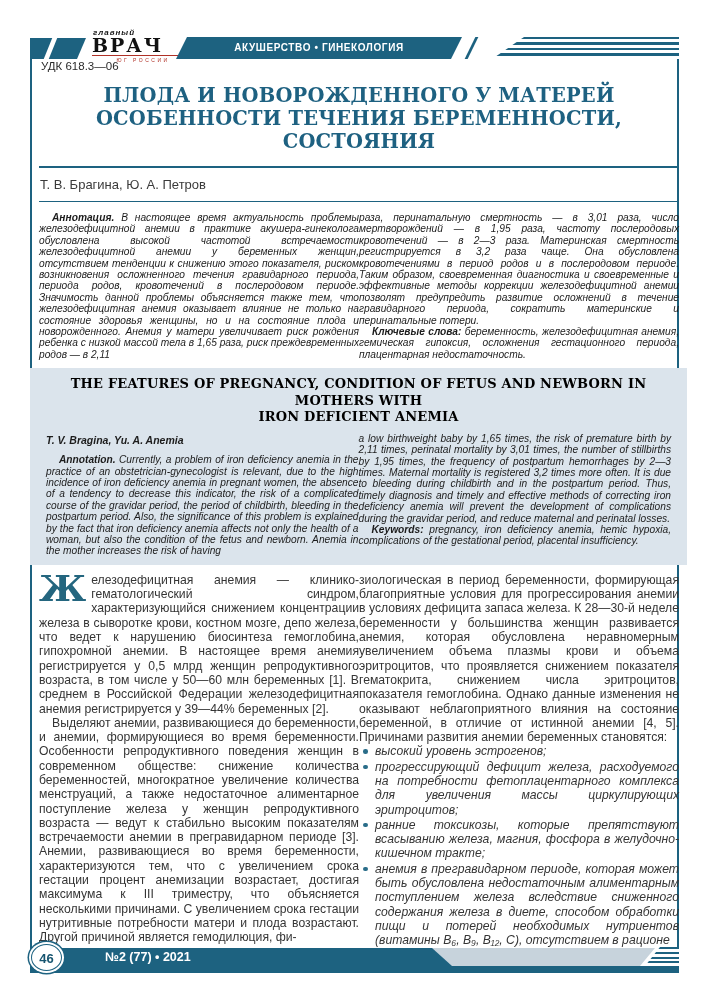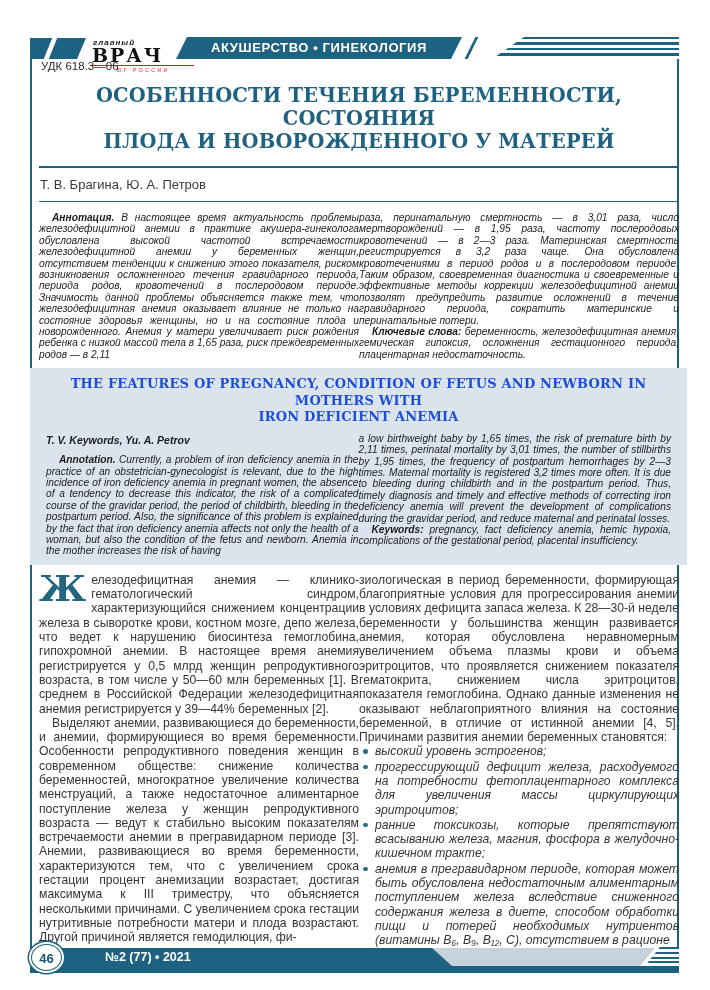--- a/index.html
+++ b/index.html
@@ -15,27 +15,27 @@
     position:relative;width:710px;height:990px;margin:0 auto;background:#fff;
     font-family:"Liberation Sans",sans-serif;overflow:hidden;
   }
   
   .frame-left{position:absolute;left:30px;top:40px;width:2px;height:928px;background:var(--teal);}
   .frame-right{position:absolute;left:677px;top:40px;width:2px;height:928px;background:var(--teal);}
   
   .hdr-left-wedge{position:absolute;left:30px;top:38px;width:56px;height:21px;background:var(--teal);
     clip-path:polygon(0 0,100% 0,calc(100% - 9px) 100%,0 100%);}
   .hdr-left-wedge:after{content:"";position:absolute;left:18px;top:0;width:5px;height:100%;background:#fff;transform:skewX(-22deg);}
-  .logo{position:absolute;left:88px;top:37px;width:110px;text-align:left;color:#111;background:#fff;padding:1px 4px;}
+  .logo{position:absolute;left:88px;top:27px;width:110px;text-align:left;color:#111;background:#fff;padding:1px 4px;}
   .logo-top{display:block;font-size:8px;font-weight:bold;font-style:italic;letter-spacing:1px;margin-left:1px;}
   .logo-main{display:block;font-family:"DejaVu Serif",serif;font-weight:bold;font-size:19px;line-height:17px;letter-spacing:2px;}
   .logo-sub{display:block;font-size:5px;color:#b03026;letter-spacing:2.5px;text-align:center;border-top:1.5px solid #b03026;margin-top:1px;padding-top:0.5px;}
   .hdr-banner{position:absolute;left:176px;top:37px;width:286px;height:22px;background:var(--teal);
     clip-path:polygon(11px 0,100% 0,calc(100% - 11px) 100%,0 100%);
-    color:#fff;font-size:13px;font-weight:bold;letter-spacing:.6px;line-height:22px;text-align:center;}
+    color:#fff;font-size:10px;font-weight:bold;letter-spacing:.6px;line-height:22px;text-align:center;}
   .hdr-banner-edge{position:absolute;left:470px;top:37px;width:3px;height:22px;background:var(--teal);transform:skewX(-26deg);}
   .hdr-stripes{position:absolute;left:492px;top:37px;width:187px;height:22px;
     background:repeating-linear-gradient(to bottom,var(--teal) 0 2.2px,#fff 2.2px 5.5px);
     clip-path:polygon(32px 0,100% 0,100% 100%,0 100%);}
   
   .content{position:absolute;left:39px;right:31px;top:60px;}
   .udc{font-size:11.5px;color:#2a2a2a;margin-left:2px;}
   .title-block{margin-top:12px;text-align:center;color:#1e6181;font-family:"DejaVu Serif",serif;font-weight:bold;}
   .title-line{font-size:19.5px;line-height:23px;letter-spacing:.2px;}
   .title-big{font-size:30px;line-height:34px;margin-top:3px;letter-spacing:.5px;}
@@ -43,21 +43,21 @@
   .rule-thin{border-top:1.5px solid var(--teal);}
   .authors-ru{font-size:13px;color:#3a3a3a;margin:9px 0 9px 1px;}
   
   .cols{display:flex;}
   .col{flex:1 1 0;}
   .abs{font-style:italic;font-size:10.2px;line-height:11.4px;text-align:justify;color:#1c1c1c;}
   .abstract-ru{margin-top:10px;}
   .p-indent{text-indent:13px;}
   .lead{font-weight:bold;}
   .en-box{margin:8px -8px 0 -9px;background:var(--box-bg);padding:8px 16px 8px 16px;}
-  .en-title{text-align:center;color:#1d4ed8;font-family:"DejaVu Serif",serif;font-weight:bold;font-size:13px;line-height:16.5px;letter-spacing:.2px;}
+  .en-title{text-align:center;color:#000000;font-family:"DejaVu Serif",serif;font-weight:bold;font-size:13px;line-height:16.5px;letter-spacing:.2px;}
   .en-cols{margin-top:7px;}
   .en-authors{font-weight:bold;font-style:italic;font-size:10.5px;margin:2px 0 8px 0;color:#1c1c1c;}
   
   .body-cols{margin-top:8px;font-size:12.2px;line-height:14.3px;text-align:justify;color:var(--ink);}
   .dropcap{float:left;color:#24667f;font-family:"DejaVu Serif",serif;font-weight:bold;font-size:36px;line-height:27px;padding:2px 5px 0 0;}
   .bullets{list-style:none;margin:0;padding:0;}
   .bullets li{position:relative;padding-left:16px;font-style:italic;margin-bottom:1px;}
   .bullets li:before{content:"";position:absolute;left:4px;top:5px;width:4.5px;height:4.5px;border-radius:50%;background:#2a6d89;}
   
   .footer-light{position:absolute;left:60px;top:948px;width:595px;height:18px;background:var(--footer-light);
@@ -90,22 +90,22 @@
     <span class="logo-sub">ЮГ РОССИИ</span>
   </div>
   <div class="hdr-banner">АКУШЕРСТВО • ГИНЕКОЛОГИЯ</div>
   <div class="hdr-banner-edge"></div>
   <div class="hdr-stripes"></div>
 
   <div class="content">
     <div class="udc">УДК 618.3—06</div>
 
     <div class="title-block">
+      <div class="title-line">ПЛОДА И НОВОРОЖДЕННОГО У МАТЕРЕЙ</div>
       <div class="title-line">ОСОБЕННОСТИ ТЕЧЕНИЯ БЕРЕМЕННОСТИ, СОСТОЯНИЯ</div>
-      <div class="title-line">ПЛОДА И НОВОРОЖДЕННОГО У МАТЕРЕЙ</div>
     </div>
 
     <div class="rule-thick"></div>
     <div class="authors-ru">Т. В. Брагина, Ю. А. Петров</div>
     <div class="rule-thin"></div>
 
     <div class="cols abs abstract-ru">
       <div class="col">
         <p class="p-indent"><b class="lead">Аннотация.</b>
           <span>В настоящее время актуальность проблемы железодефицитной анемии в практике акушера-гинеколога обусловлена высокой частотой встречаемости железодефицитной анемии у беременных женщин, отсутствием тенденции к снижению этого показателя, риском возникновения осложненного течения гравидарного периода, периода родов, кровотечений в послеродовом периоде. Значимость данной проблемы объясняется также тем, что железодефицитная анемия оказывает влияние не только на состояние здоровья женщины, но и на состояние плода и новорожденного. Анемия у матери увеличивает риск рождения ребенка с низкой массой тела в 1,65 раза, риск преждевременных родов — в 2,11</span></p>
@@ -117,28 +117,28 @@
       </div>
     </div>
 
     <div class="en-box">
       <div class="en-title">
         <div>THE FEATURES OF PREGNANCY, CONDITION OF FETUS AND NEWBORN IN MOTHERS WITH</div>
         <div>IRON DEFICIENT ANEMIA</div>
       </div>
       <div class="cols abs en-cols">
         <div class="col">
-          <div class="en-authors">T. V. Keywords, Yu. A. Petrov</div>
+          <div class="en-authors">T. V. Bragina, Yu. A. Anemia</div>
           <p class="p-indent"><b class="lead">Annotation.</b>
             <span>Currently, a problem of iron deficiency anemia in the practice of an obstetrician-gynecologist is relevant, due to the high incidence of iron deficiency anemia in pregnant women, the absence of a tendency to decrease this indicator, the risk of a complicated course of the gravidar period, the period of childbirth, bleeding in the postpartum period. Also, the significance of this problem is explained by the fact that iron deficiency anemia affects not only the health of a woman, but also the condition of the fetus and newborn. Anemia in the mother increases the risk of having</span></p>
         </div>
         <div class="col">
           <p>a low birthweight baby by 1,65 times, the risk of premature birth by 2,11 times, perinatal mortality by 3,01 times, the number of stillbirths by 1,95 times, the frequency of postpartum hemorrhages by 2—3 times. Maternal mortality is registered 3,2 times more often. It is due to bleeding during childbirth and in the postpartum period. Thus, timely diagnosis and timely and effective methods of correcting iron deficiency anemia will prevent the development of complications during the gravidar period, and reduce maternal and perinatal losses.</p>
           <p class="p-indent"><b class="lead">Keywords:</b>
-            <span>pregnancy, fact deficiency anemia, hemic hypoxia, complications of the gestational period, placental insufficiency.</span></p>
+            <span>pregnancy, iron deficiency anemia, hemic hypoxia, complications of the gestational period, placental insufficiency.</span></p>
         </div>
       </div>
     </div>
 
     <div class="cols body-cols">
       <div class="col">
         <p><span class="dropcap">Ж</span><span>елезодефицитная анемия — клинико-гематологический синдром, характеризующийся снижением концентрации железа в сыворотке крови, костном мозге, депо железа, что ведет к нарушению биосинтеза гемоглобина, гипохромной анемии. В настоящее время анемия регистрируется у 0,5 млрд женщин репродуктивного возраста, в том числе у 50—60 млн беременных [1]. В среднем в Российской Федерации железодефицитная анемия регистрируется у 39—44% беременных [2].</span></p>
         <p class="p-indent">Выделяют анемии, развивающиеся до беременности, и анемии, формирующиеся во время беременности. Особенности репродуктивного поведения женщин в современном обществе: снижение количества беременностей, многократное увеличение количества менструаций, а также недостаточное алиментарное поступление железа у женщин репродуктивного возраста — ведут к стабильно высоким показателям встречаемости анемии в прегравидарном периоде [3]. Анемии, развивающиеся во время беременности, характеризуются тем, что с увеличением срока гестации процент анемизации возрастает, достигая максимума к III триместру, что объясняется несколькими причинами. С увеличением срока гестации нутритивные потребности матери и плода возрастают. Другой причиной является гемодилюция, фи-</p>
       </div>
       <div class="col">

